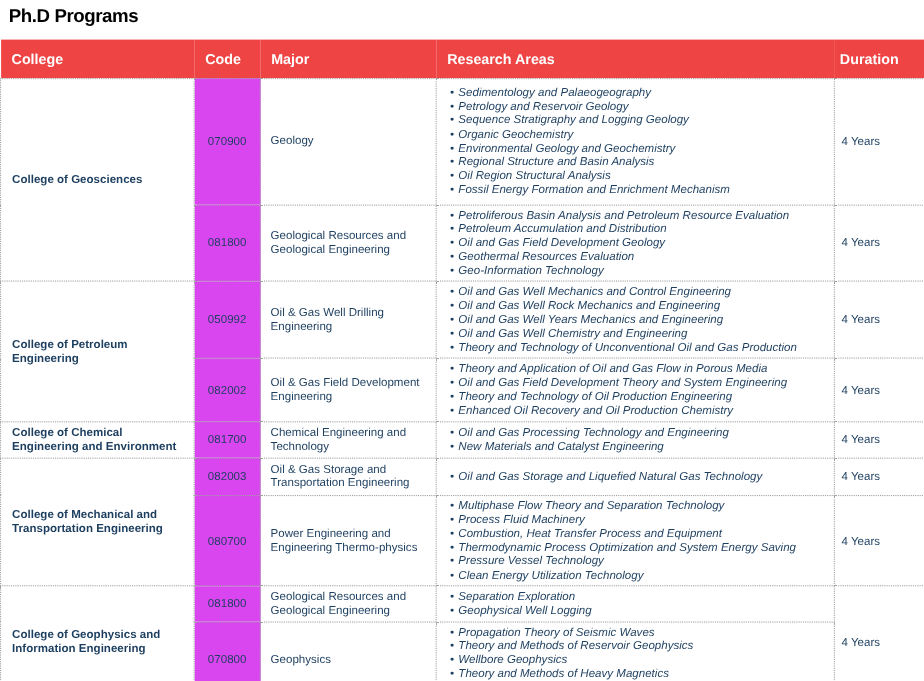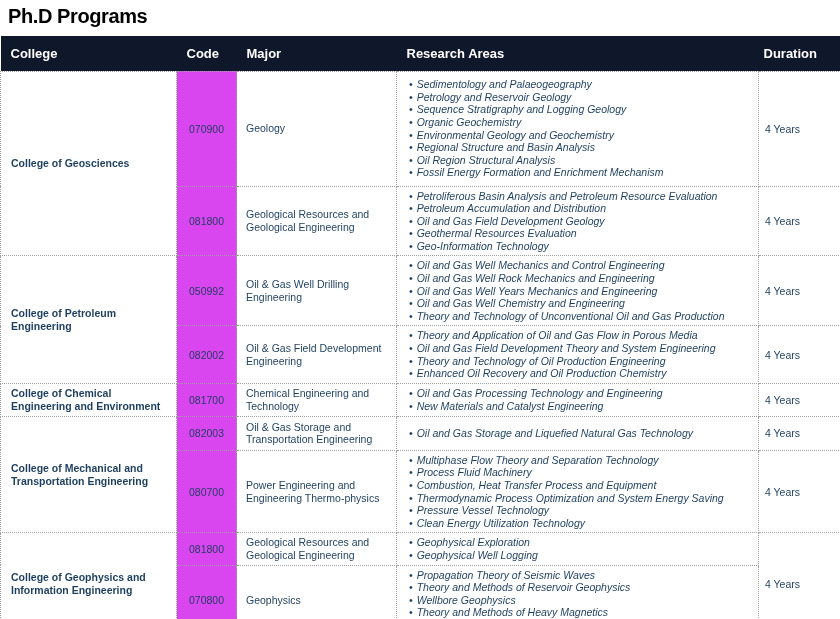--- a/index.html
+++ b/index.html
@@ -6,42 +6,42 @@
   html, body { margin: 0; padding: 0; }
   body {
     width: 840px;
     height: 619px;
     background: #ffffff;
     font-family: "Liberation Sans", sans-serif;
     color: #1c3e5f;
     overflow: hidden;
   }
   .page-title {
-    font-size: 20px;
+    font-size: 17px;
     font-weight: 700;
     color: #000;
     letter-spacing: -0.4px;
     padding: 5px 0 0 8px;
     height: 36px;
   }
   table.programs {
     width: 840px;
     table-layout: fixed;
     border-collapse: collapse;
     font-size: 10.5px;
     color: #1c3e5f;
   }
   col.c-college  { width: 176px; }
   col.c-code     { width: 60px; }
   col.c-major    { width: 160px; }
   col.c-research { width: 362px; }
   col.c-duration { width: 82px; }
 
   thead th {
-    background: #0f172a;
+    background: #ef4444;
     color: #ffffff;
     font-size: 13px;
     font-weight: 700;
     text-align: left;
     height: 35px;
     padding: 0 0 0 10px;
     border: none;
     vertical-align: middle;
     margin-top: 20px;
   }
@@ -220,21 +220,21 @@
       </td>
       <td class="duration">4 Years</td>
     </tr>
 
     <tr>
       <td class="college" rowspan="2">College of Geophysics and Information Engineering</td>
       <td class="code">081800</td>
       <td class="major">Geological Resources and Geological Engineering</td>
       <td class="research">
         <ul class="area-list">
-          <li>Geophysical Exploration</li>
+          <li>Separation Exploration</li>
           <li>Geophysical Well Logging</li>
         </ul>
       </td>
       <td class="duration" rowspan="2">4 Years</td>
     </tr>
     <tr>
       <td class="code">070800</td>
       <td class="major">Geophysics</td>
       <td class="research">
         <ul class="area-list">

